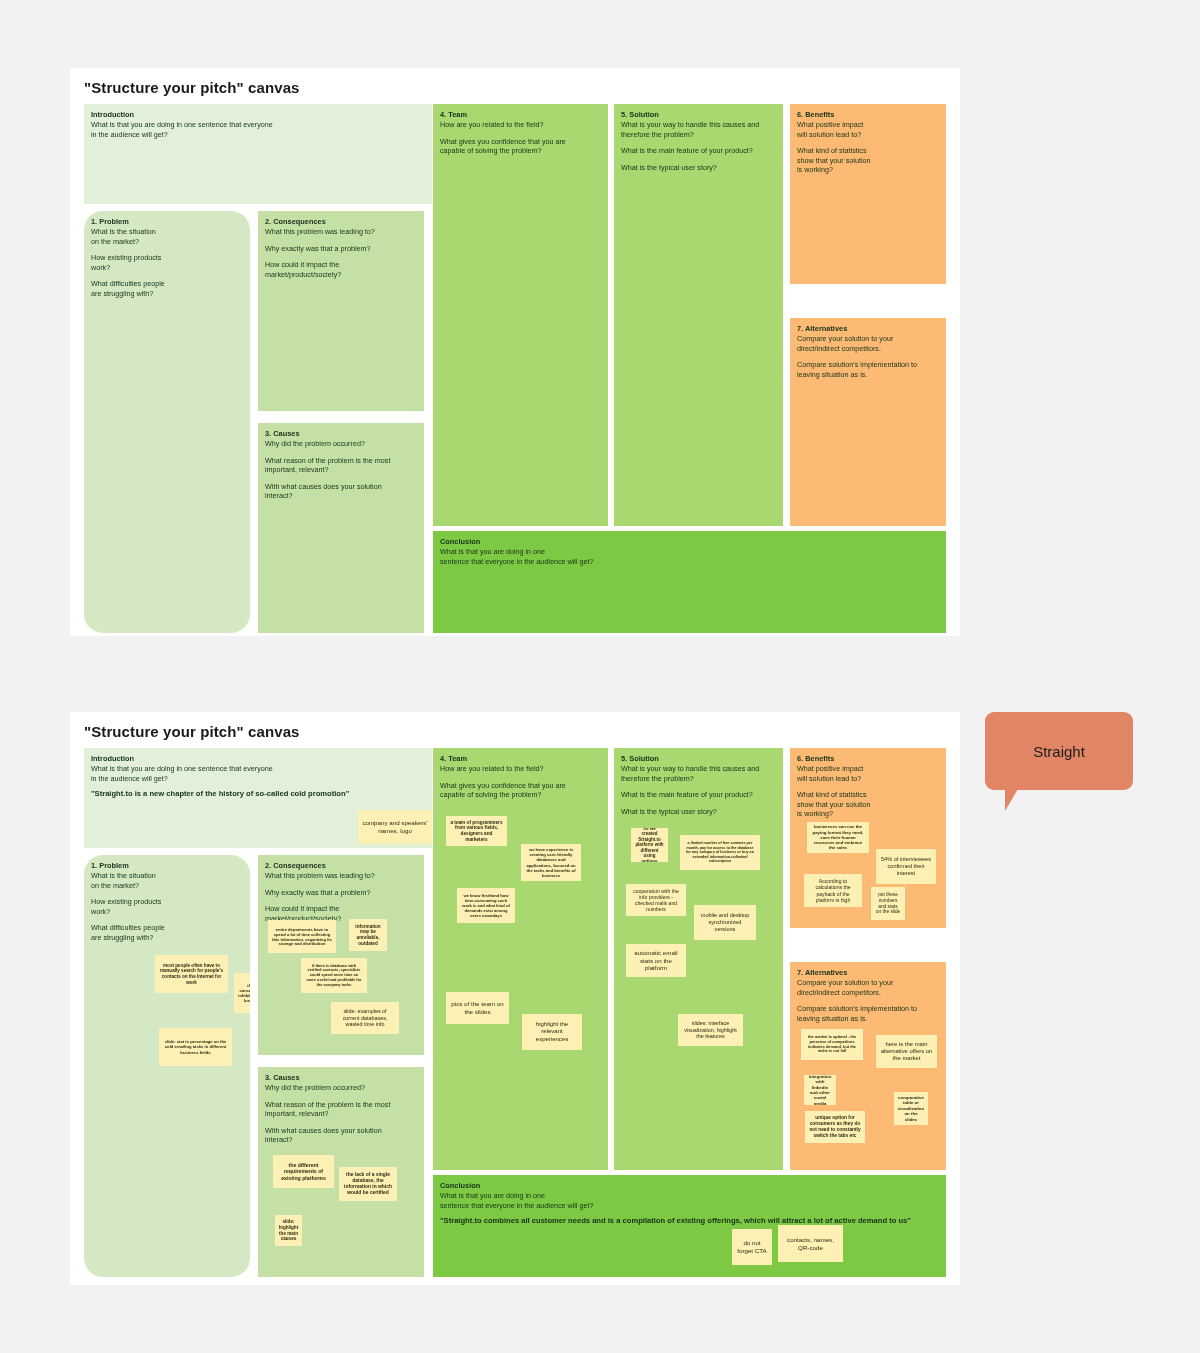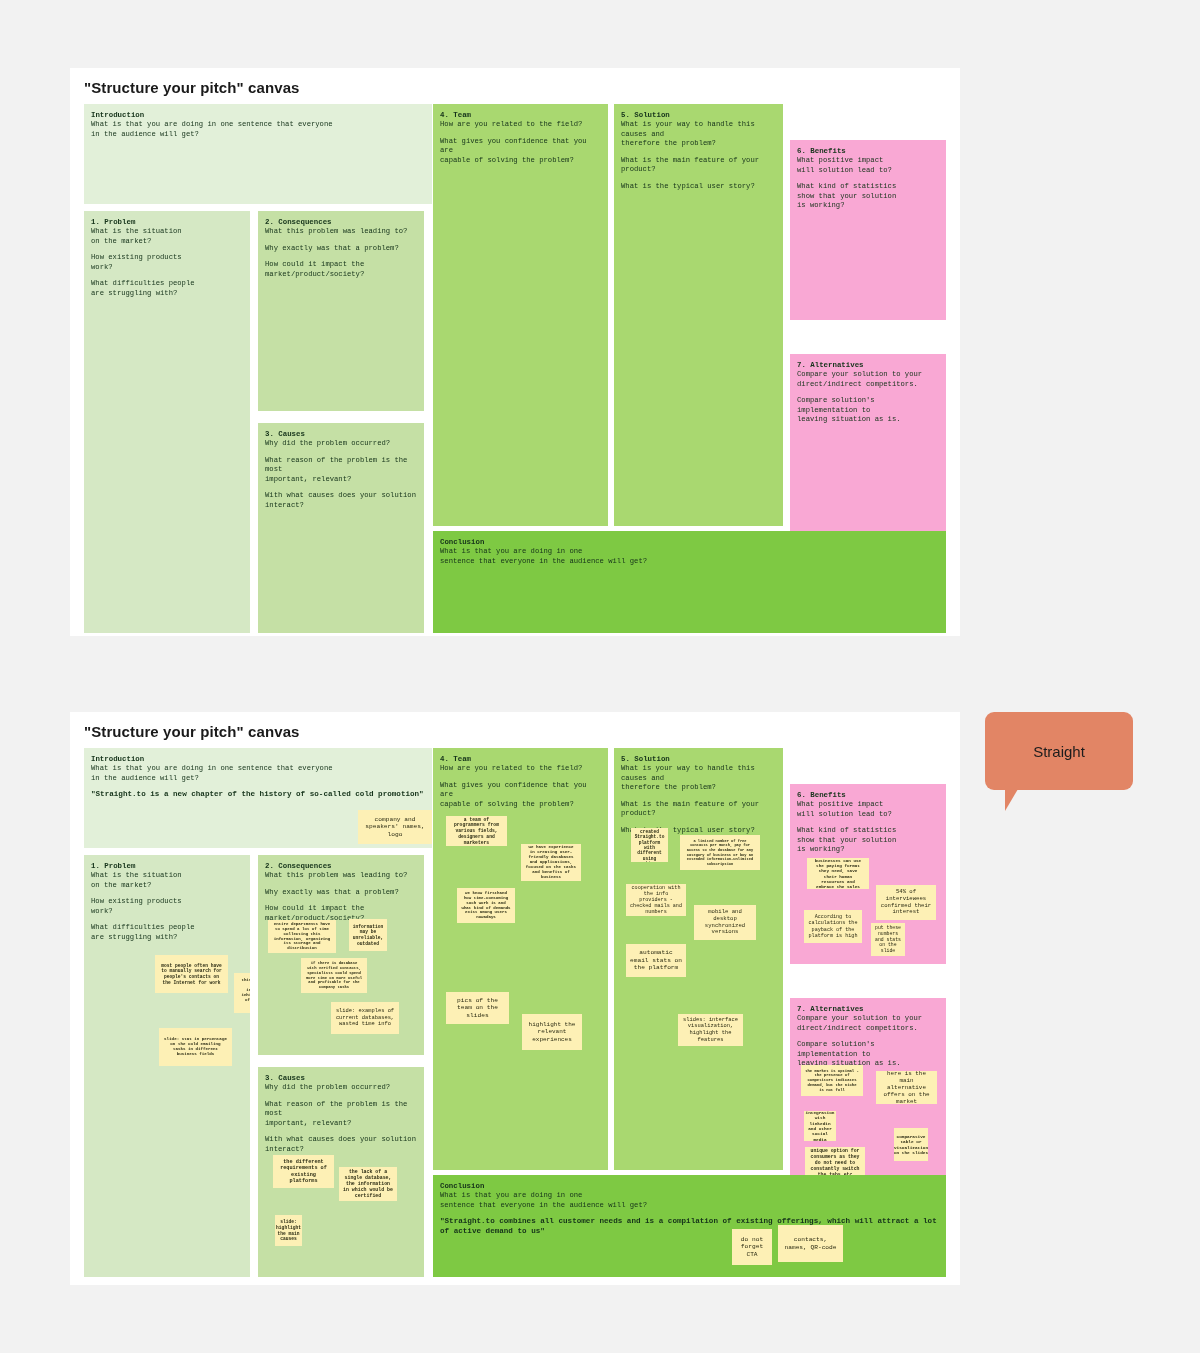--- a/index.html
+++ b/index.html
@@ -26,42 +26,41 @@
     letter-spacing: 0.1px;
   }
   #canvas-blank .canvas-title { position: absolute; left: 14px; top: 11px; }
   #canvas-example .canvas-title { position: absolute; left: 14px; top: 11px; }
 
   .cell {
     position: absolute;
     padding: 6px 8px 6px 7px;
     color: #15331a;
     overflow: hidden;
-    font-family: Liberation Mono, monospace;
   }
   .cell-title {
     font-size: 7.4px;
     font-weight: bold;
     line-height: 10px;
     margin-bottom: 0px;
   }
   .cell-body { font-size: 7.2px; line-height: 9.6px; }
   .cell-body p { margin: 0 0 7px 0; }
   .quote {
     font-size: 7.6px;
     font-weight: bold;
     line-height: 10px;
     margin-top: 6px;
   }
 
   .tone-pale   { background: #e2f0d9; }
-  .tone-light  { background: #d5e8c4; }
+  .tone-light  { background: #d5e8c4; border-radius: 19px; }
   .tone-mid    { background: #c5e0a5; }
   .tone-green  { background: #a9d870; }
-  .tone-strong { background: #f9a8d4; margin-top: 36px; }
+  .tone-strong { background: #fdba74; }
   .tone-vivid  { background: #7ec943; }
 
   .note {
     position: absolute;
     background: #fdf0b5;
     color: #2b2b13;
     text-align: center;
     display: flex;
     align-items: center;
     justify-content: center;

